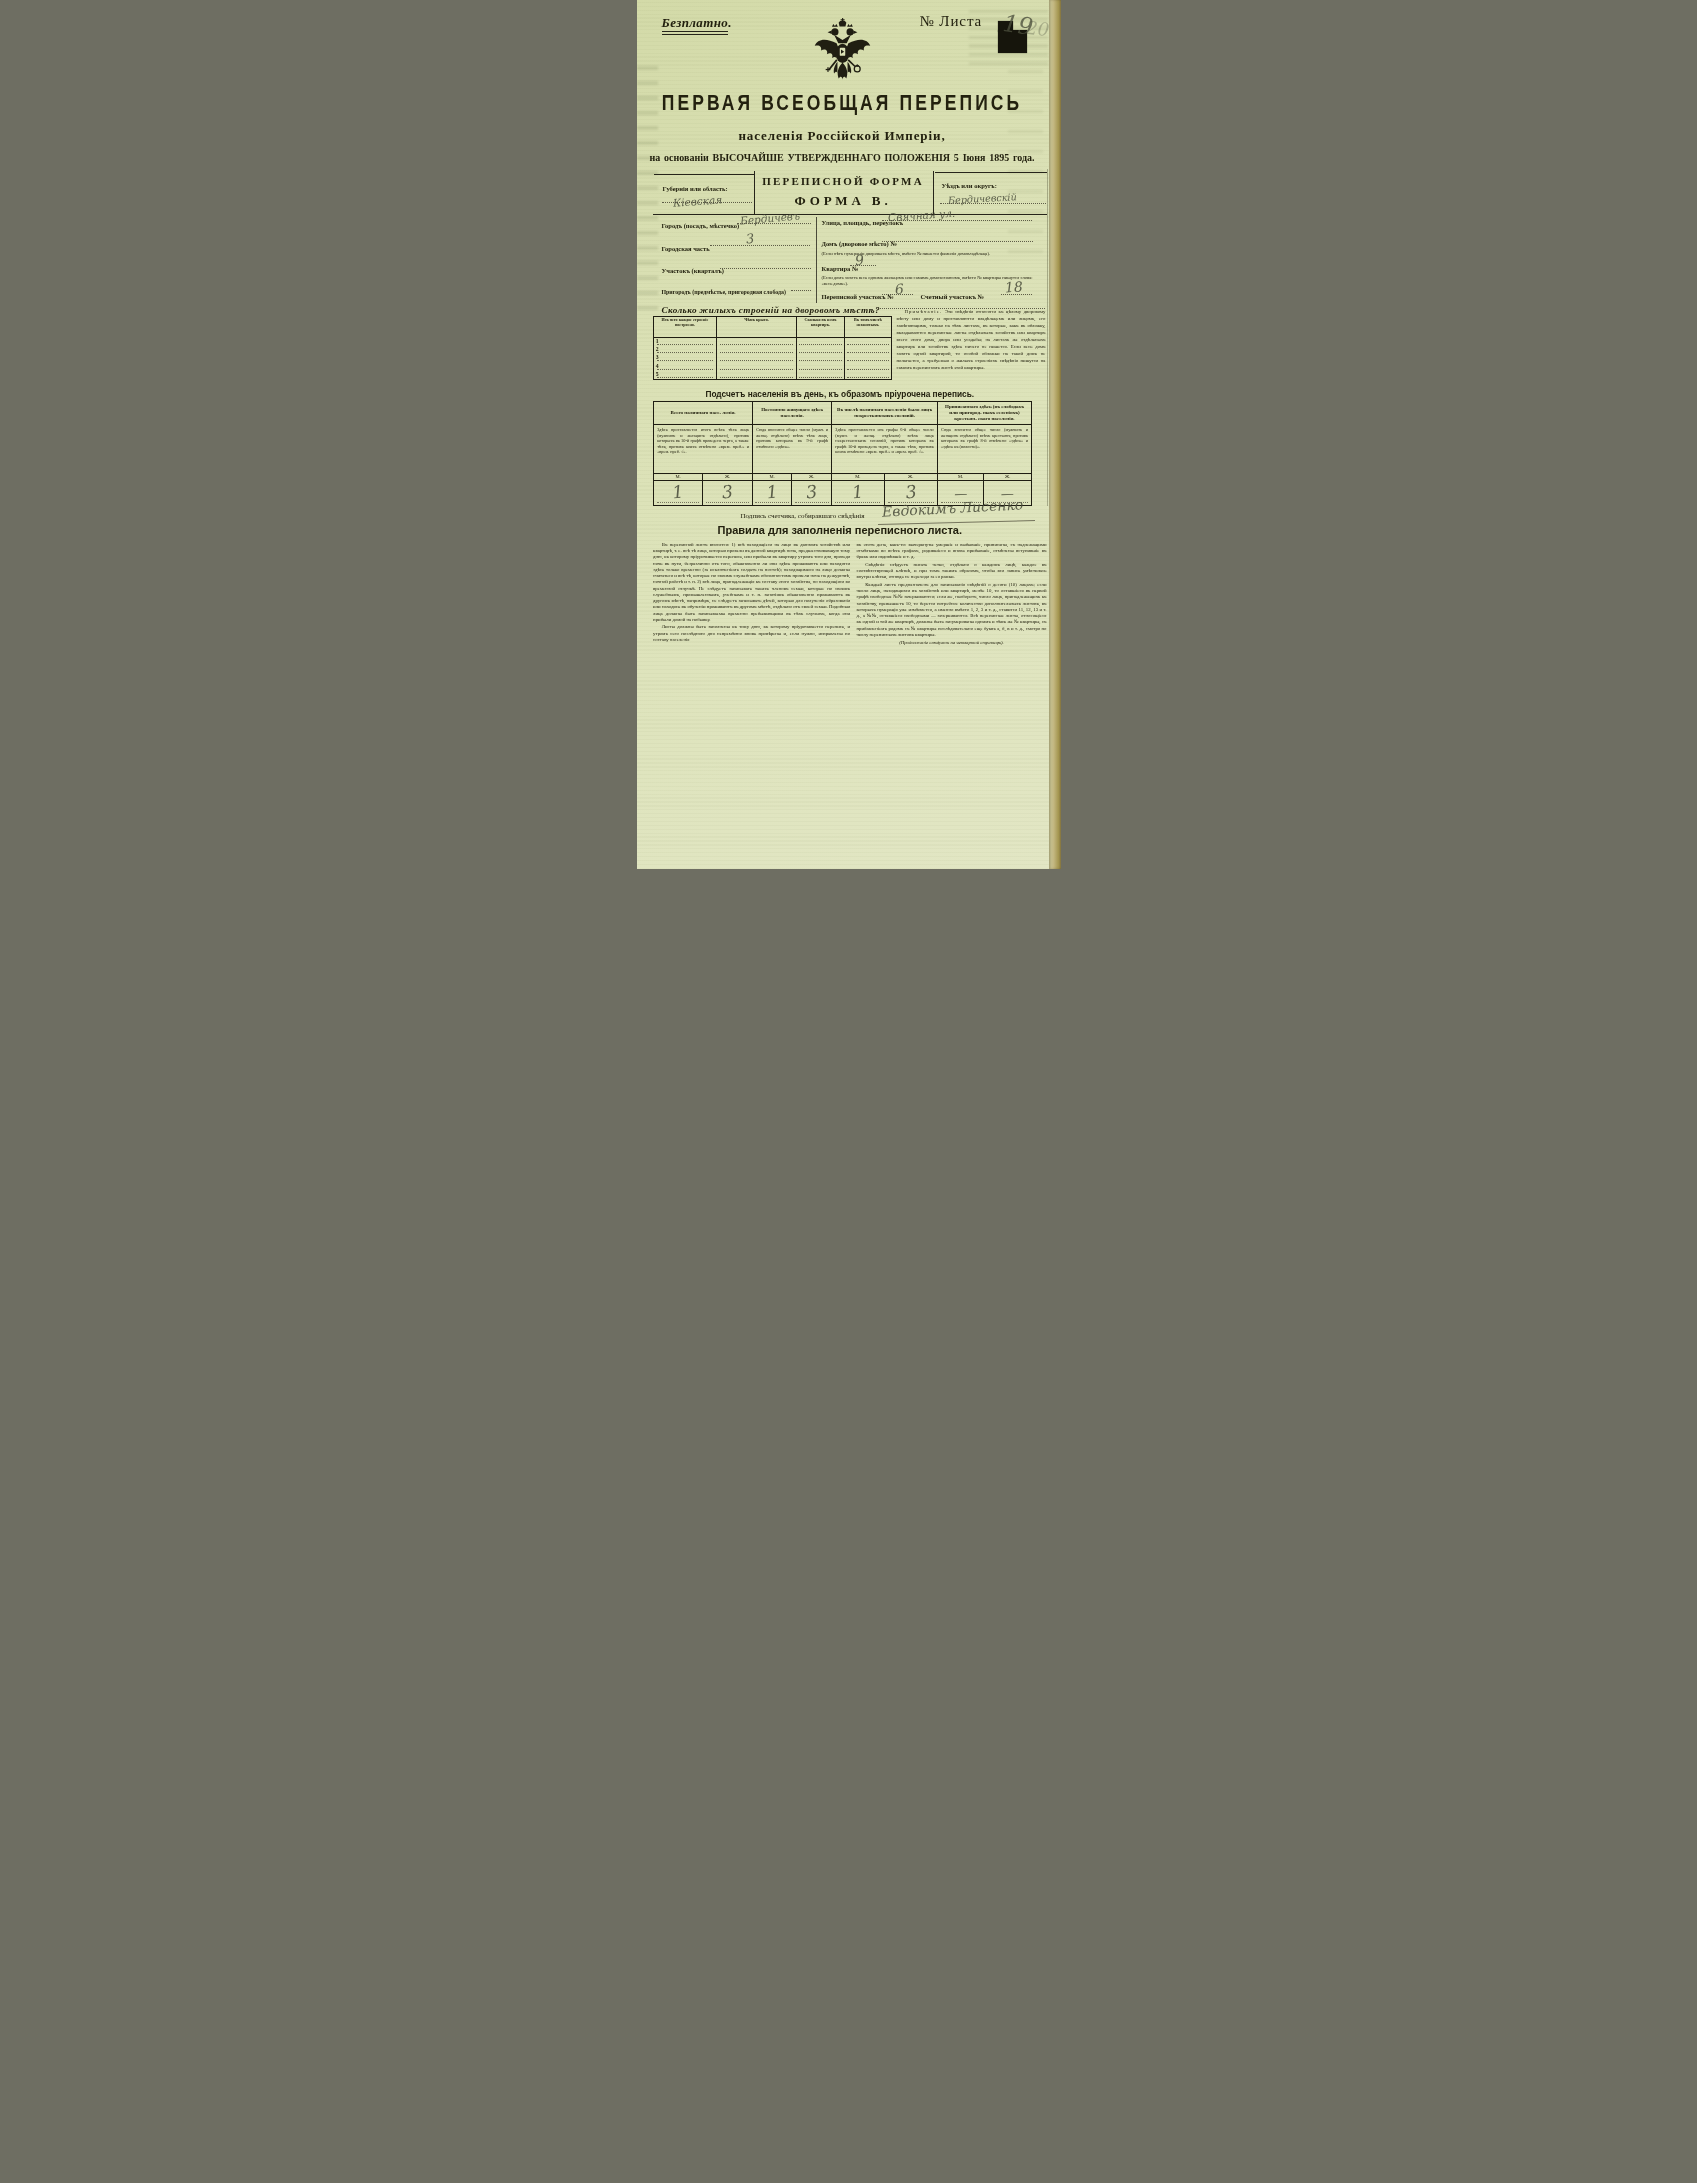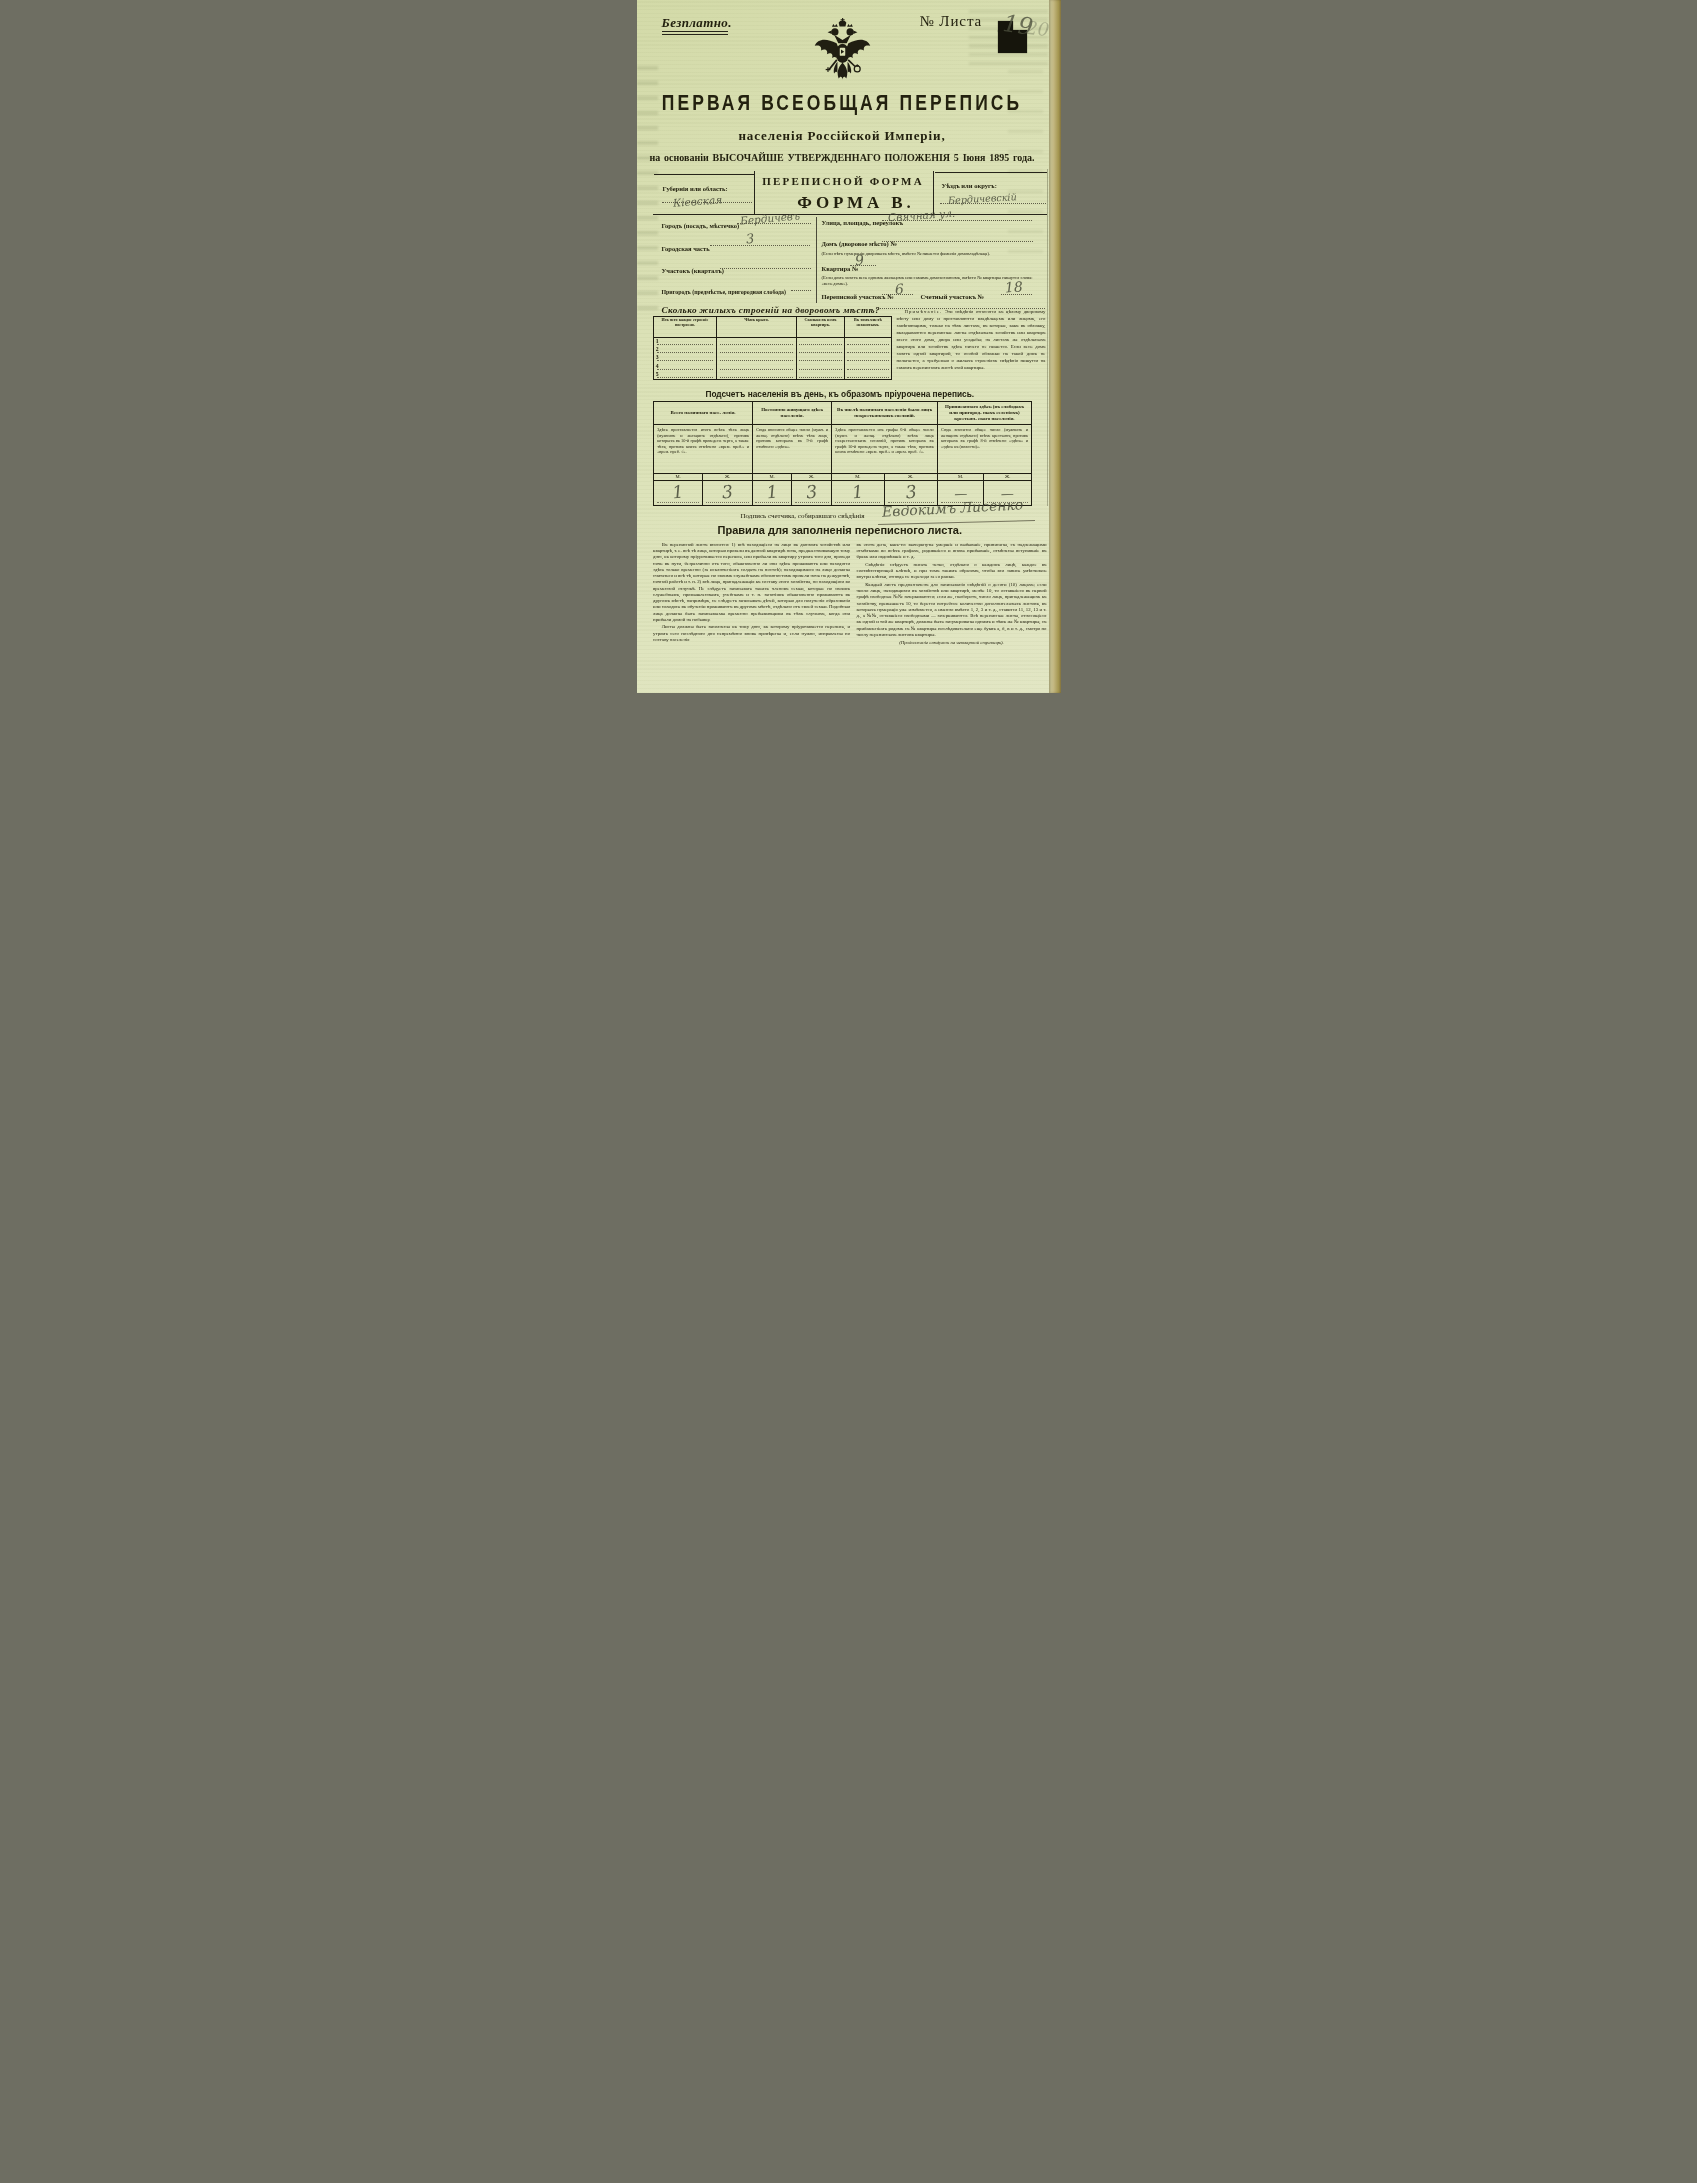--- a/index.html
+++ b/index.html
@@ -1,36 +1,36 @@
 <!DOCTYPE html>
 <html style="font-size:7px"><head>
 <meta charset="utf-8">
 <style>
   html,body{margin:0;padding:0;background:#6e6e62;}
-  .paper{position:relative;width:424px;height:693px;margin:0 auto;overflow:hidden;
+  .paper{position:relative;width:424px;height:869px;margin:0 auto;overflow:hidden;
     background:linear-gradient(155deg,#d3daa8 0%,#dae0b4 30%,#dde3ba 55%,#e2e6c4 100%);
     font-family:"Liberation Serif",serif;color:#23210f;}
   .paper::before{content:"";position:absolute;inset:0;pointer-events:none;
     background:repeating-linear-gradient(0deg,rgba(110,120,70,.045) 0 1.3px,transparent 1.3px 3.9px);}
   .abs{position:absolute;}
   .line{position:absolute;background:#26241a;}
   .dot{position:absolute;border-bottom:0.9px dotted #4a4736;opacity:.85;}
   .hand{position:absolute;font-family:"DejaVu Serif",serif;font-style:italic;color:#4b4e3c;opacity:.88;white-space:nowrap;}
   .lbl{position:absolute;font-weight:700;font-size:6.5px;white-space:nowrap;}
   .note{position:absolute;font-size:4.6px;line-height:1.35;text-align:justify;}
   .smudge{position:absolute;filter:blur(1.1px);opacity:.5;pointer-events:none;}
   .free{position:absolute;left:25px;top:15px;font-size:13px;font-weight:700;font-style:italic;letter-spacing:0.4px;}
   .sheetno{position:absolute;left:283px;top:13px;font-size:15px;font-weight:400;letter-spacing:0.9px;}
   .redact{position:absolute;background:#16150c;box-shadow:0 0 0.9px rgba(20,20,10,.8);}
   .title{position:absolute;left:0;right:13px;top:90px;text-align:center;font-family:"Liberation Sans",sans-serif;
     font-weight:700;font-size:17.5px;letter-spacing:3.1px;transform:scaleY(1.28);transform-origin:center top;}
   .subtitle{position:absolute;left:0;right:13px;top:128px;text-align:center;font-weight:700;font-size:13px;letter-spacing:0.9px;}
   .law{position:absolute;left:0;right:13px;top:152px;text-align:center;font-weight:700;font-size:10px;word-spacing:1.3px;}
   .formT1{position:absolute;left:118px;width:177px;top:175px;text-align:center;font-weight:700;font-size:11px;letter-spacing:2.2px;}
-  .formT2{position:absolute;left:118px;width:177px;top:193px;text-align:center;font-weight:700;font-size:17px;letter-spacing:3.9px;margin-left:13px;}
+  .formT2{position:absolute;left:118px;width:177px;top:193px;text-align:center;font-weight:700;font-size:13px;letter-spacing:3.9px;}
   .bqr{position:absolute;left:25px;top:305px;font-size:9.2px;font-style:italic;font-weight:700;letter-spacing:0.4px;}
   .btable{position:absolute;left:16.6px;top:316px;width:239px;height:64px;display:flex;flex-direction:column;
     border-top:1.3px solid #1f1d12;border-bottom:0.9px solid #1f1d12;border-left:0.9px solid #1f1d12;border-right:0.9px solid #1f1d12;box-sizing:border-box;}
   .bhead{display:flex;border-bottom:1.1px solid #1f1d12;height:20px;}
   .bh{font-size:4.1px;line-height:1.2;text-align:center;padding:1.3px 0.9px;box-sizing:border-box;font-weight:700;}
   .bc1{width:26%;} .bc2{width:34%;border-left:0.7px solid #1f1d12;} .bc3{width:20%;border-left:1.7px double #1f1d12;} .bc4{width:20%;border-left:0.7px solid #1f1d12;}
   .brow{flex:1;display:flex;}
   .bcell{position:relative;box-sizing:border-box;}
   .bcell::after{content:"";position:absolute;left:4%;right:4%;bottom:1.3px;border-bottom:0.7px dotted #4a4736;opacity:.8;}
   .bnum{position:absolute;left:1.7px;top:0px;font-size:5.7px;font-weight:700;}

